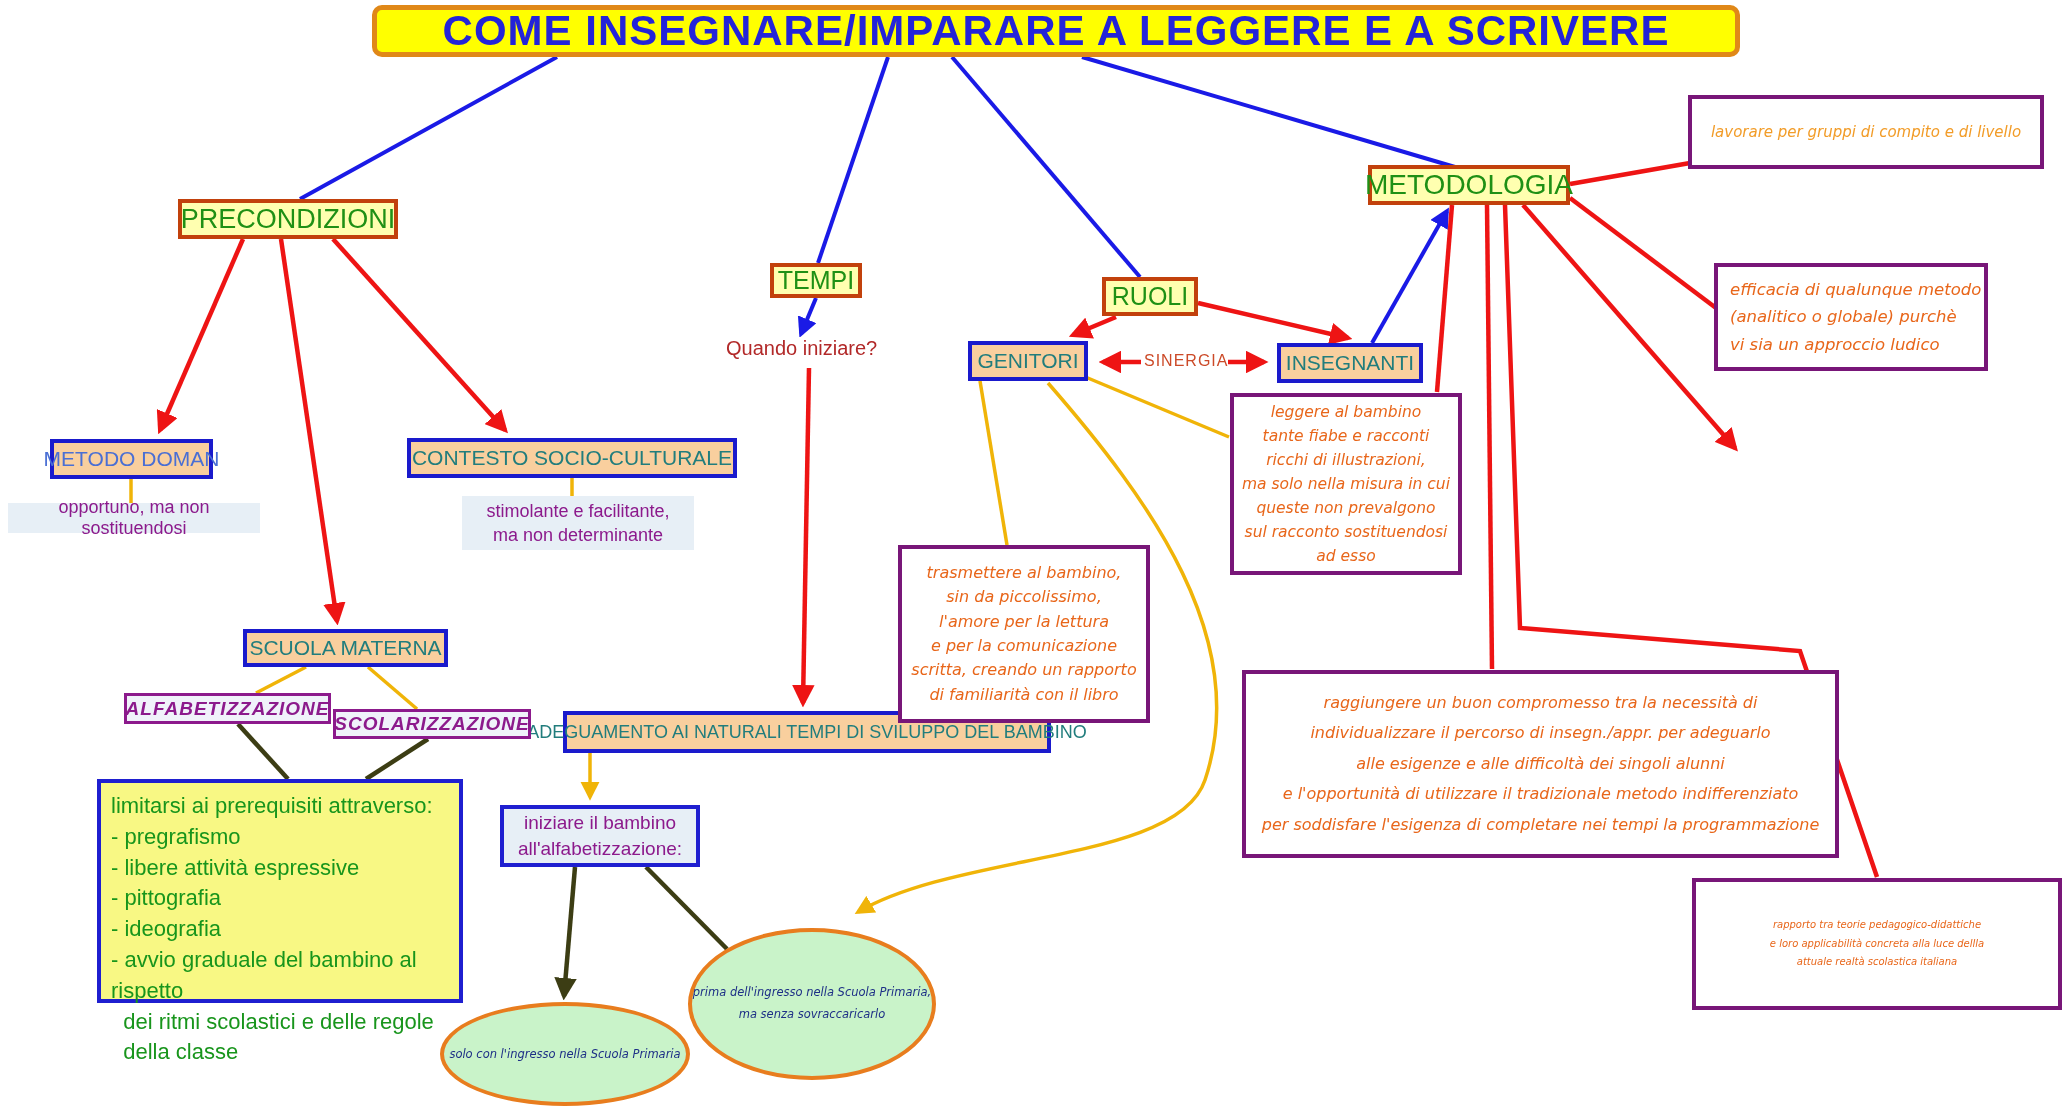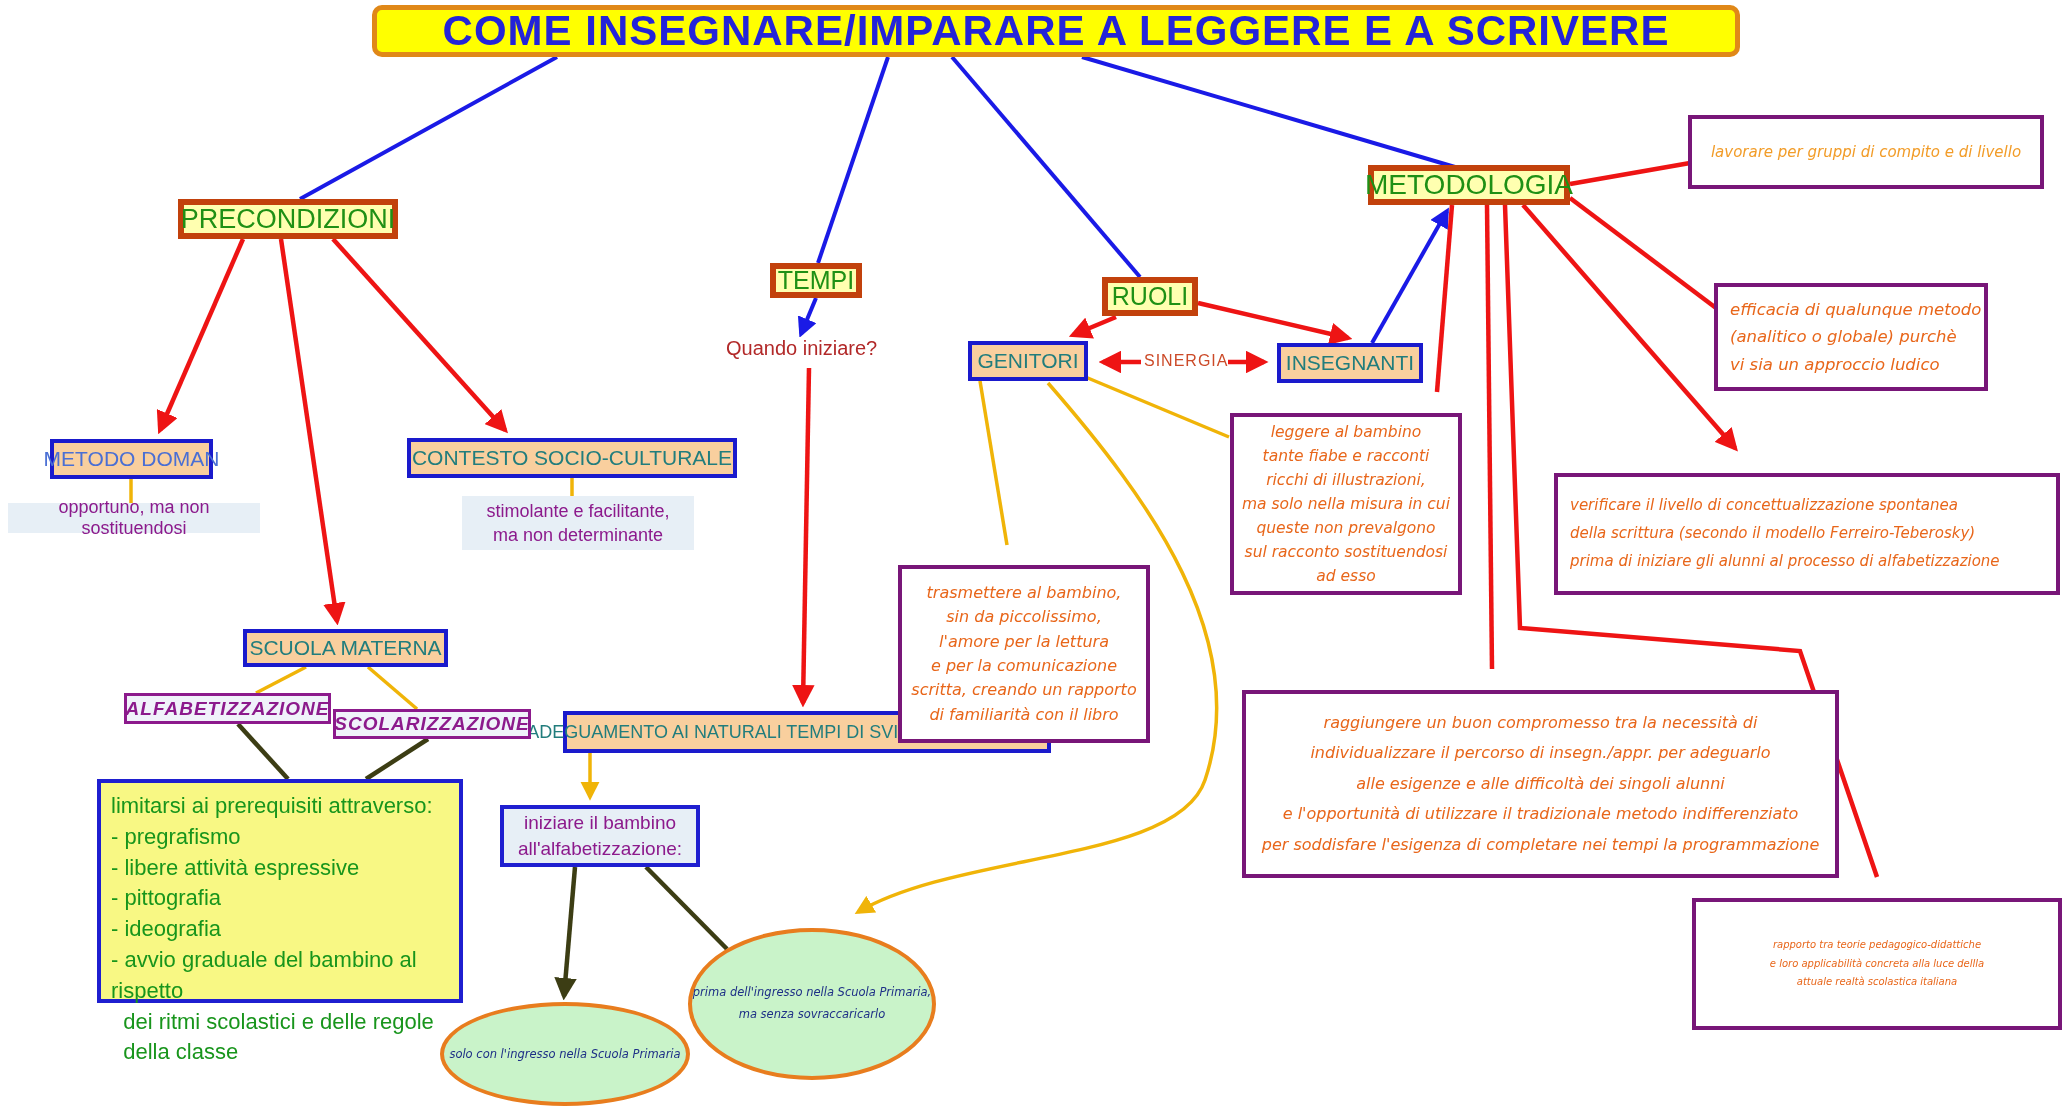--- a/index.html
+++ b/index.html
@@ -6,32 +6,32 @@
   #canvas{position:relative;width:2063px;height:1111px;background:#ffffff;overflow:hidden;
           font-family:"Liberation Sans",sans-serif;}
   #edges{position:absolute;left:0;top:0;z-index:1;}
   .node{position:absolute;z-index:2;display:flex;align-items:center;justify-content:center;
         box-sizing:border-box;text-align:center;}
   .ml{white-space:pre-line;}
   .pw{white-space:pre-wrap;}
 
   .title-node{background:#ffff00;border:5px solid #e08818;border-radius:10px;
               color:#2424d8;font-weight:bold;font-size:42px;letter-spacing:1px;}
-  .yellow-node{background:#ffffb0;border:6px solid #c2410c;color:#1f9015;}
+  .yellow-node{background:#ffffb0;border:4px solid #c2410c;color:#1f9015;}
   .peach-node{background:#f9cf9e;border:4px solid #1a1acc;border-radius:0;color:#217d7d;white-space:nowrap;}
   .doman{color:#4a6fd4;}
   .tag-node{background:#f0f2fa;border:3px solid #8c1a8c;color:#8c1a8c;
             font-style:italic;font-weight:bold;letter-spacing:1px;}
   .note-strip{background:#e7eff6;color:#8c1a8c;}
   .prereq-box{background:#f8f884;border:4px solid #1f1fd0;color:#18951c;
               text-align:left;justify-content:flex-start;align-items:flex-start;
               font-size:22px;line-height:1.4;padding:8px 10px;}
   .iniziare-box{background:#e7eff6;border:4px solid #1f1fd0;color:#8c1a8c;font-size:19px;line-height:1.35;}
   .comic{background:#ffffff;border:4px solid #781678;color:#e8661a;
-         font-family:"DejaVu Sans",sans-serif;font-style:italic;margin-top:20px;}
+         font-family:"DejaVu Sans",sans-serif;font-style:italic;}
   .comic-light{color:#f29c28;}
   .left-align{text-align:left;justify-content:flex-start;padding-left:12px;}
   .ellipse{background:#c9f3c9;border:4px solid #e87d1e;border-radius:50%;
            color:#1d2f86;font-family:"DejaVu Sans",sans-serif;font-style:italic;}
   .edge-label{position:absolute;z-index:2;background:#ffffff;}
   .quando{color:#b22929;font-size:20px;}
   .sinergia{color:#cc4a28;font-size:16px;letter-spacing:1px;}
 
   .lb{stroke:#1a1ae6;stroke-width:4;fill:none;}
   .lr{stroke:#ee1414;stroke-width:4.5;fill:none;}
@@ -142,23 +142,20 @@
 tante fiabe e racconti
 ricchi di illustrazioni,
 ma solo nella misura in cui
 queste non prevalgono
 sul racconto sostituendosi
 ad esso</div>
   <div class="node comic comic-light" style="left:1688px;top:95px;width:356px;height:74px;font-size:15px;">lavorare per gruppi di compito e di livello</div>
   <div class="node comic ml left-align" style="left:1714px;top:263px;width:274px;height:108px;font-size:16.5px;line-height:1.65;">efficacia di qualunque metodo
 (analitico o globale) purchè
 vi sia un approccio ludico</div>
-  <div class="node comic ml left-align" style="left:1554px;top:453px;width:506px;height:122px;font-size:15px;line-height:1.85;">verificare il livello di concettualizzazione spontanea
-della scrittura (secondo il modello Ferreiro-Teberosky)
-prima di iniziare gli alunni al processo di alfabetizzazione</div>
   <div class="node comic ml" style="left:1242px;top:670px;width:597px;height:188px;font-size:16px;line-height:1.9;">raggiungere un buon compromesso tra la necessità di
 individualizzare il percorso di insegn./appr. per adeguarlo
 alle esigenze e alle difficoltà dei singoli alunni
 e l'opportunità di utilizzare il tradizionale metodo indifferenziato
 per soddisfare l'esigenza di completare nei tempi la programmazione</div>
   <div class="node comic ml" style="left:1692px;top:878px;width:370px;height:132px;font-size:10px;line-height:1.85;">rapporto tra teorie pedagogico-didattiche
 e loro applicabilità concreta alla luce dellla
 attuale realtà scolastica italiana</div>
 
   <div class="node ellipse" style="left:440px;top:1002px;width:250px;height:104px;font-size:11.5px;">solo con l'ingresso nella Scuola Primaria</div>

